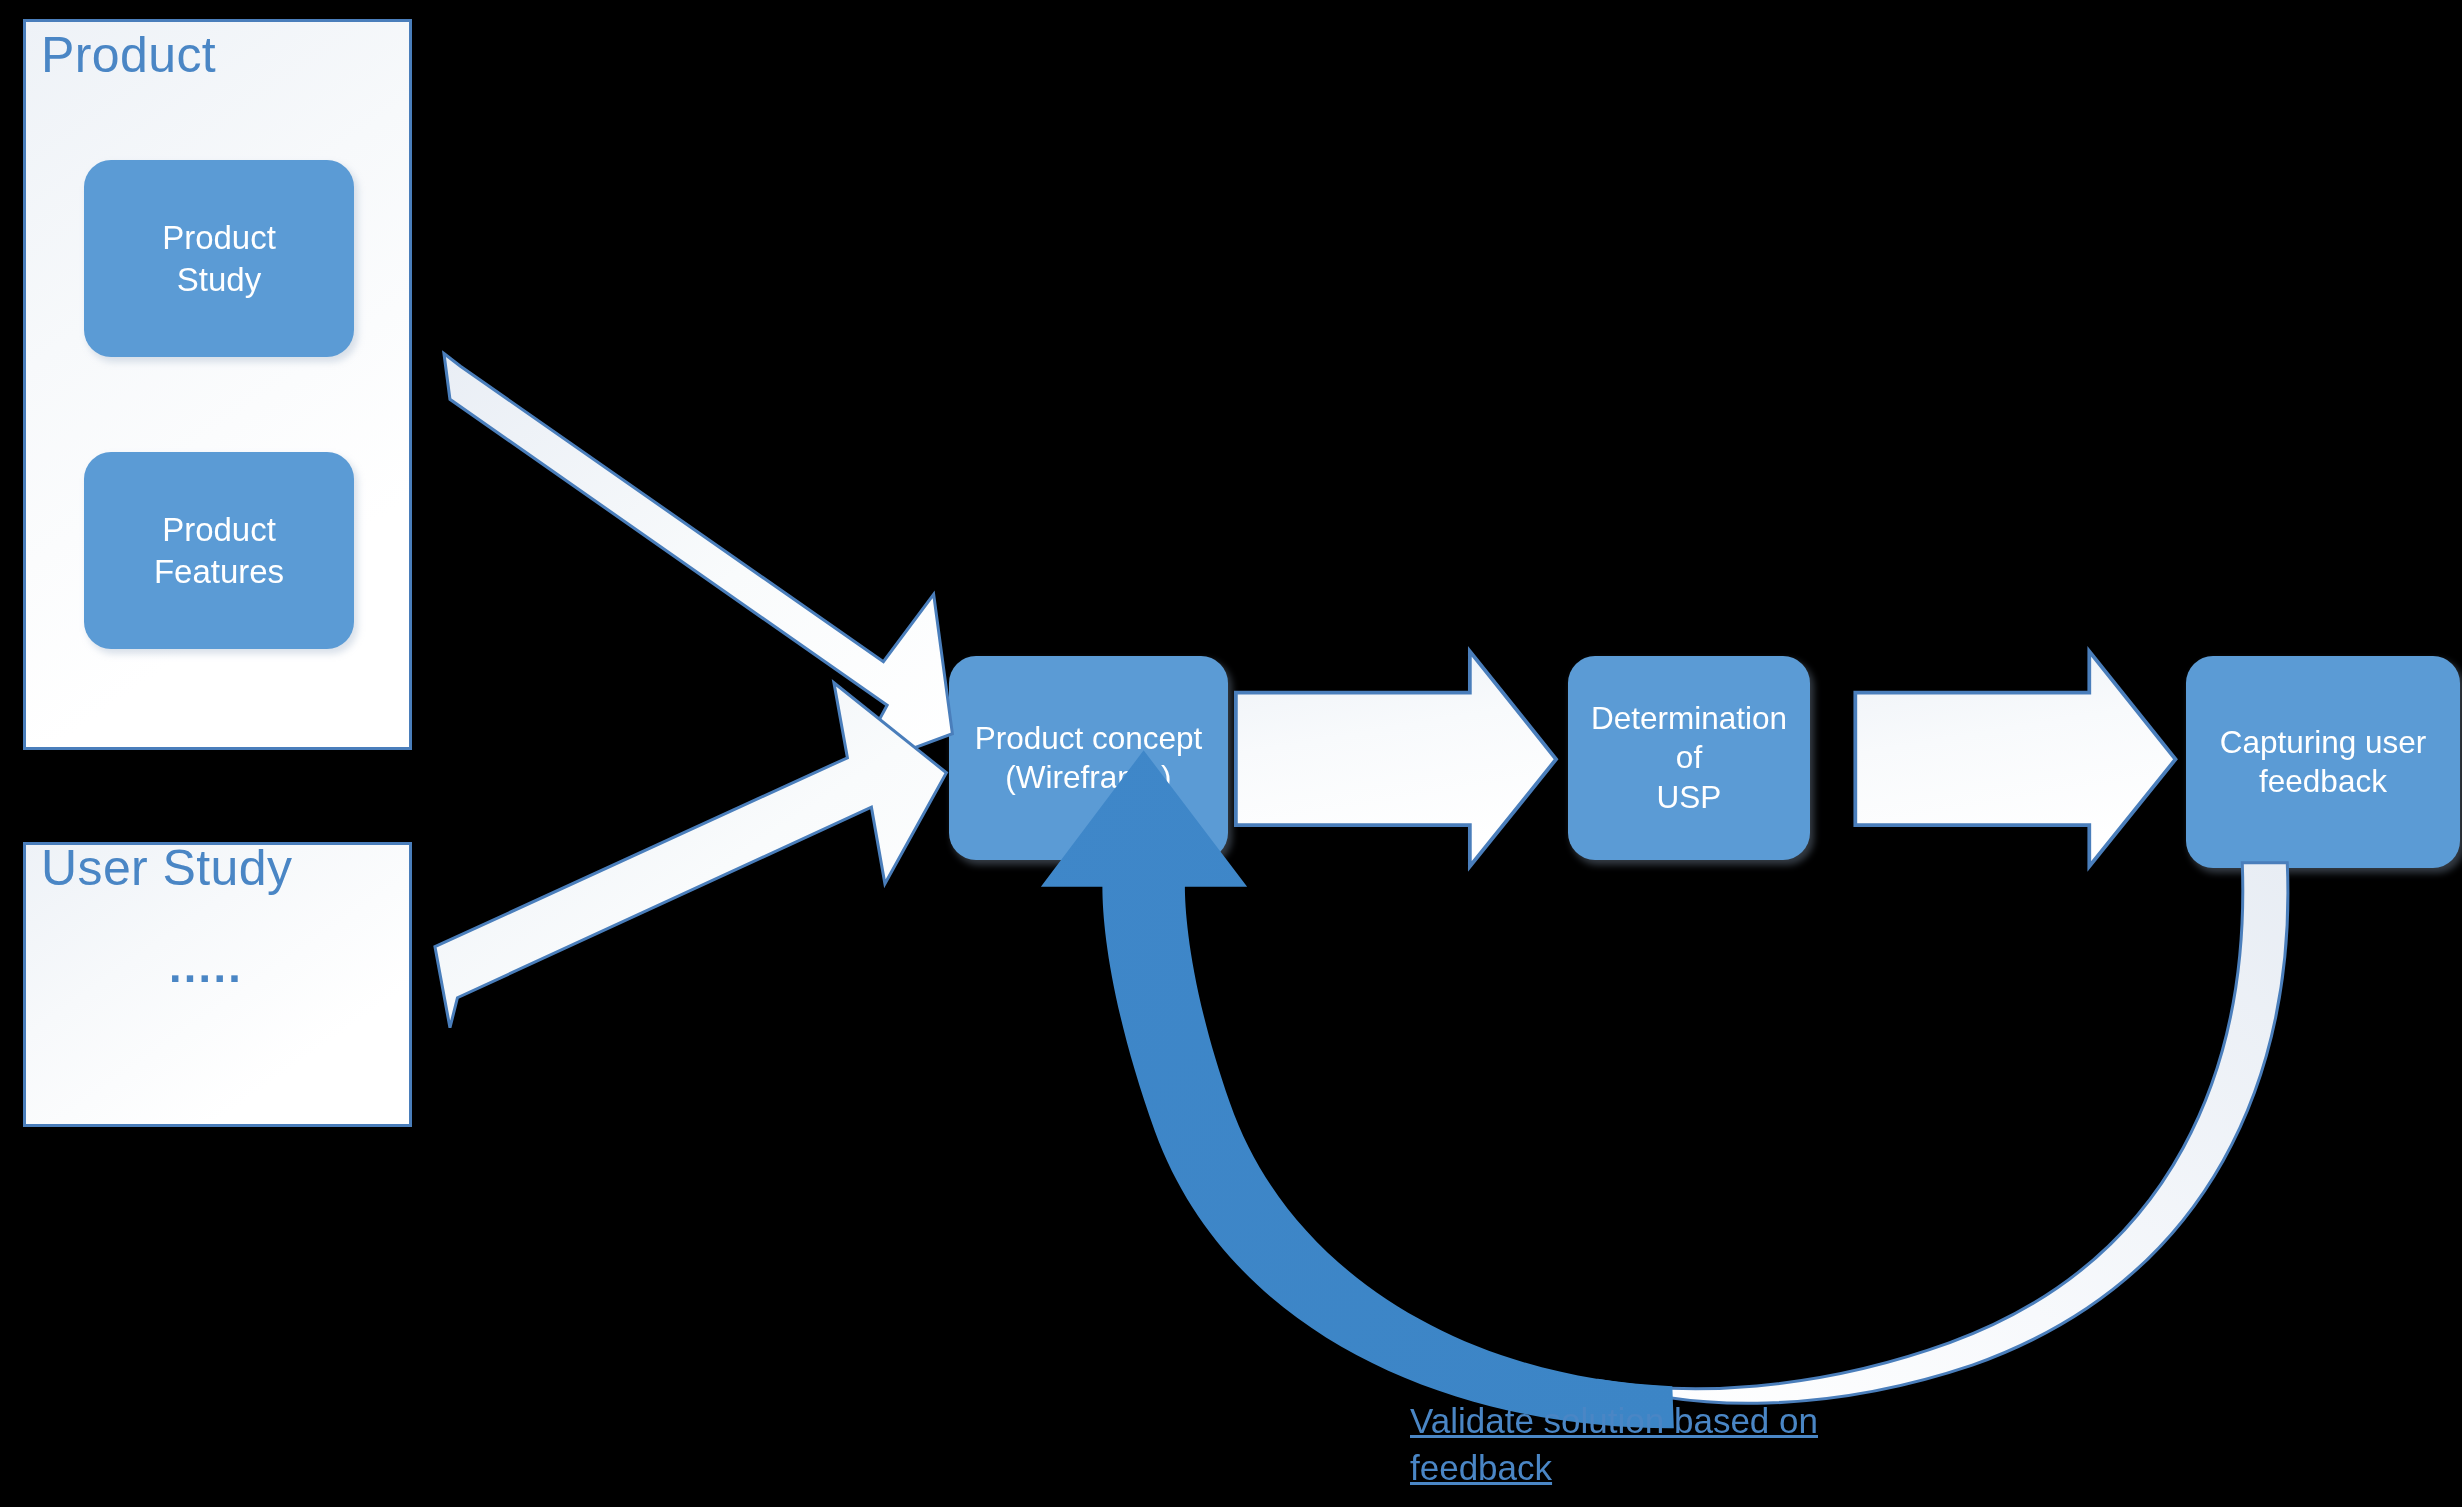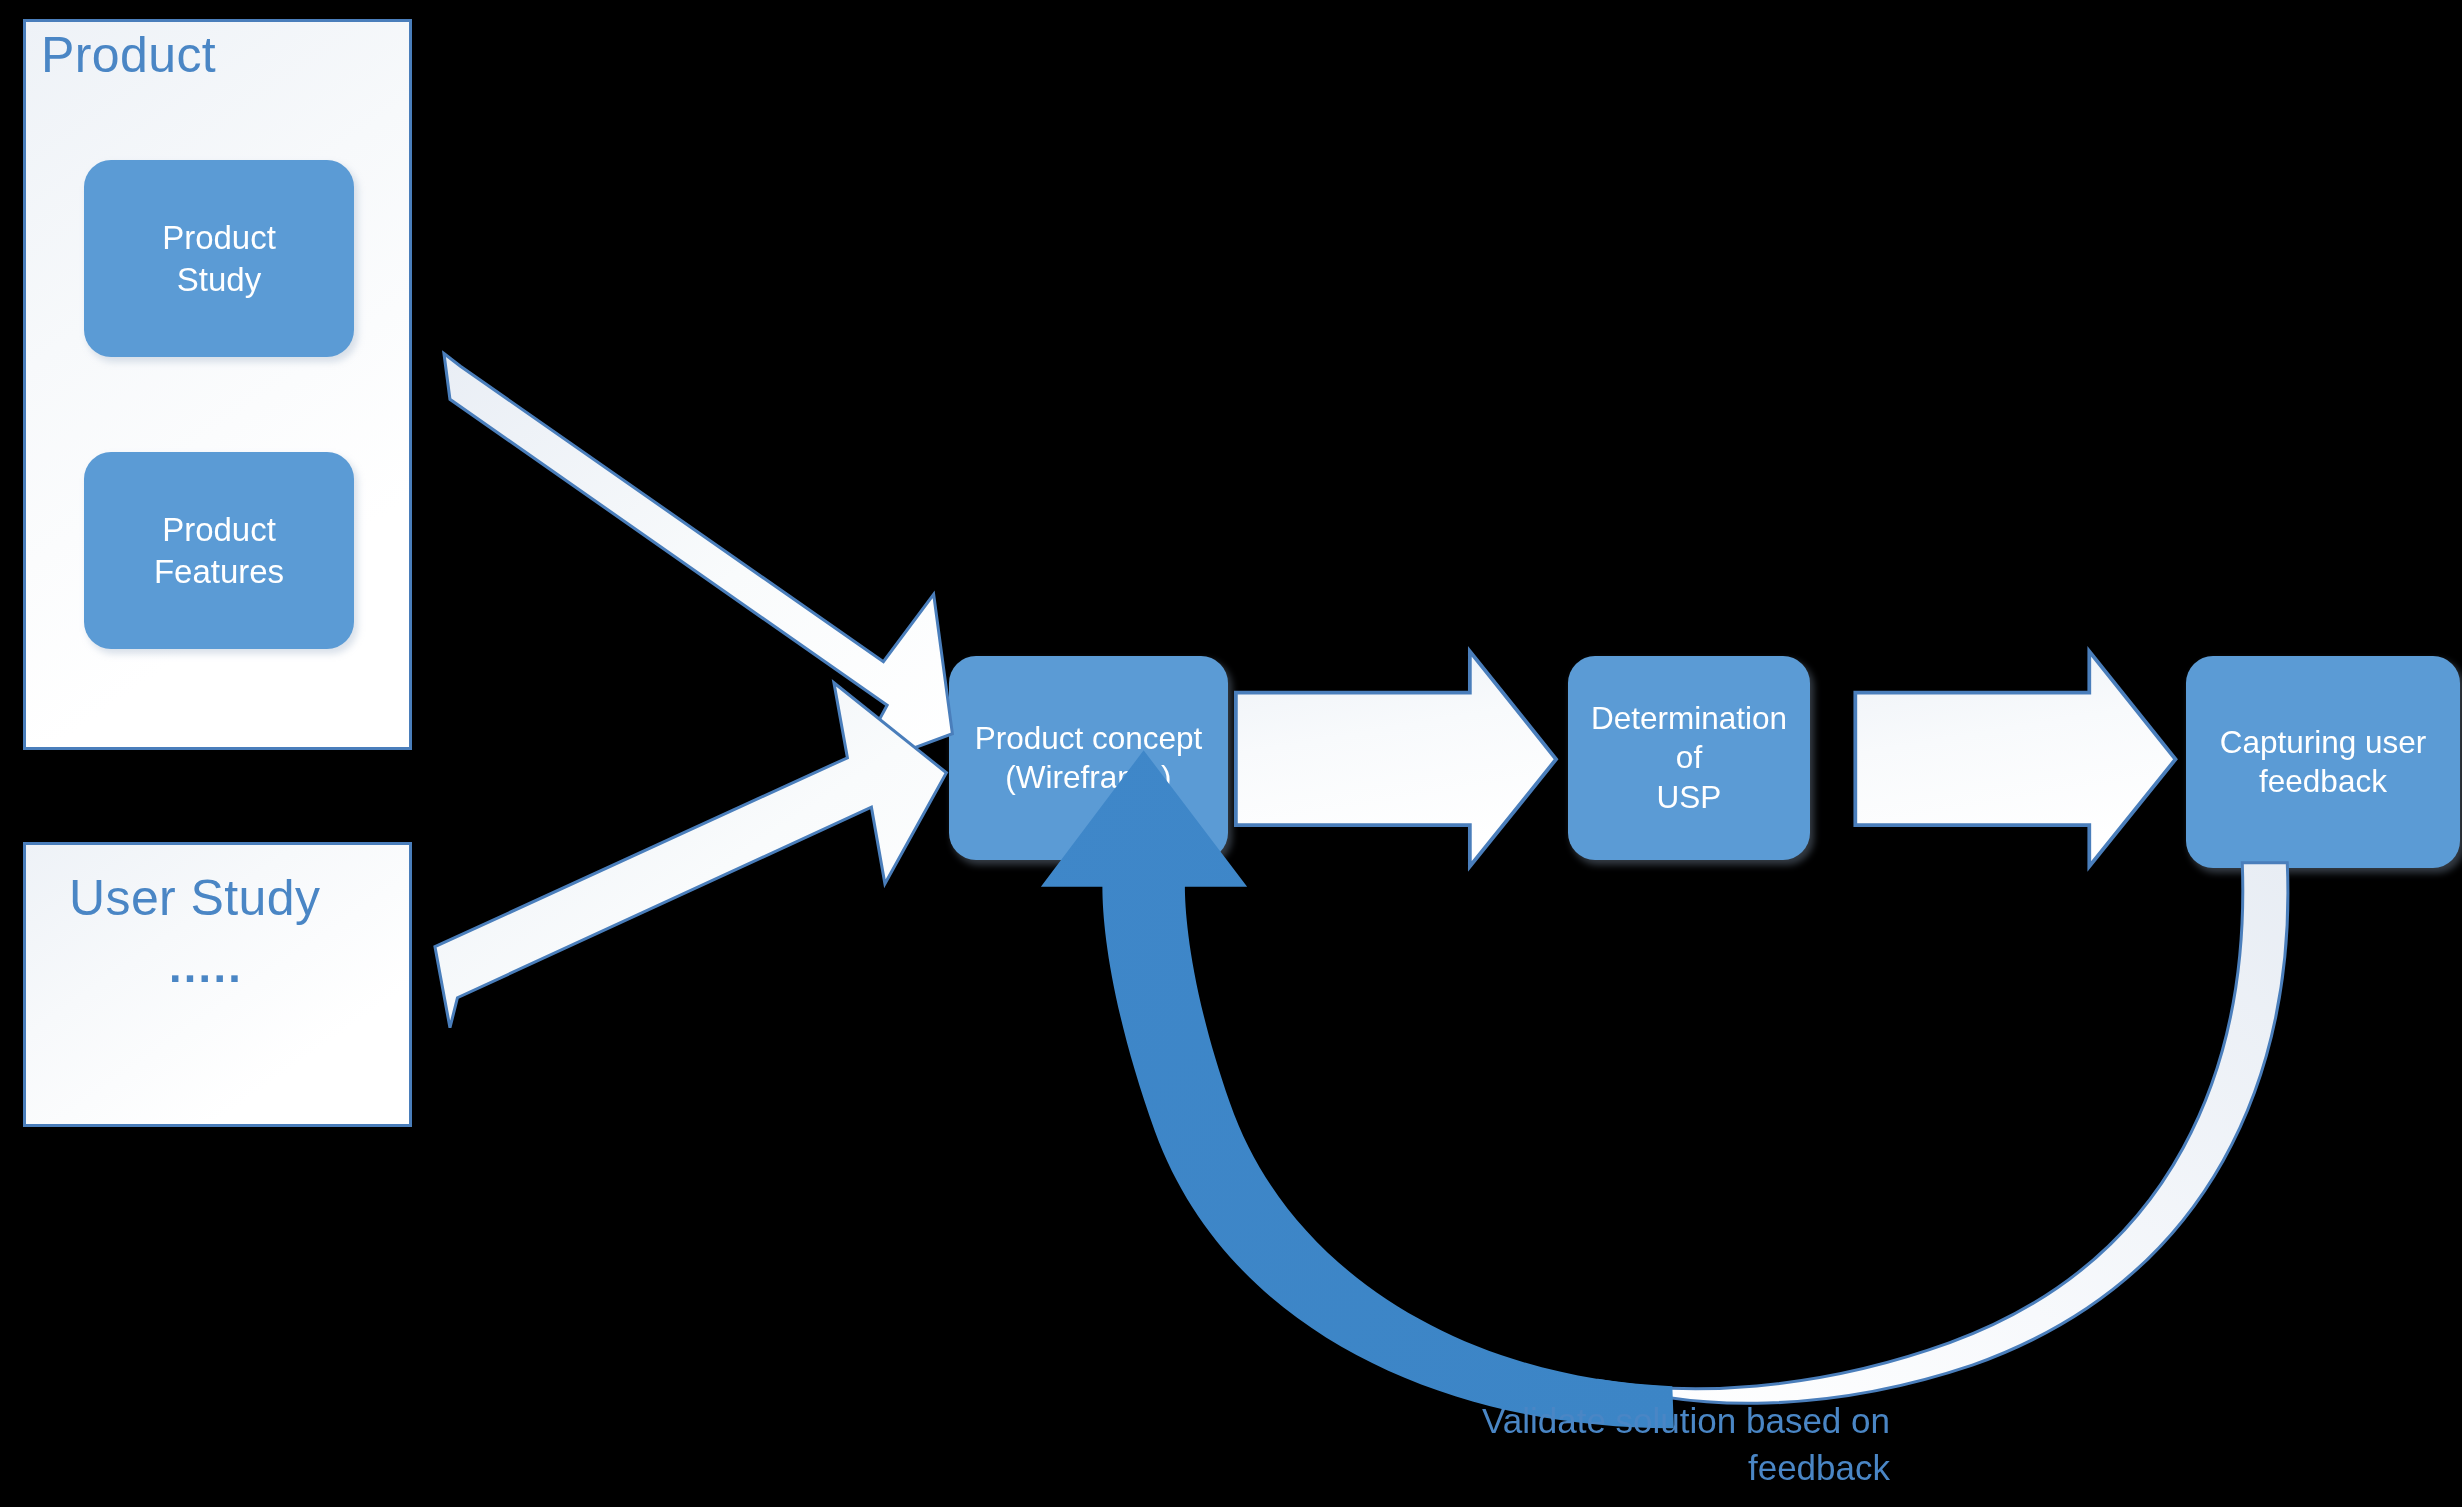--- a/index.html
+++ b/index.html
@@ -56,22 +56,23 @@
 
   
   #arrows{position:absolute;left:0;top:0;width:2462px;height:1508px;pointer-events:none;}
 
   
   .caption{
     position:absolute;
     color:#4A86C5;
     font-size:35px;
     line-height:1.35;
-    text-align:right;
+    text-align:left;
     white-space:pre-line;
+    text-decoration:underline;
   }
 </style>
 </head>
 <body>
 
 <div id="stage">
 
   <div class="group-box" style="left:22.5px;top:19px;width:389px;height:731px;">
   </div>
   <div class="group-title" style="left:41px;top:26px;">Product</div>
@@ -85,21 +86,21 @@
 
   <div class="node" style="left:84px;top:452px;width:270px;height:197px;">
     <div>
       <span>Product</span>
       <span>Features</span>
     </div>
   </div>
 
   <div class="group-box" style="left:22.5px;top:842px;width:389px;height:285px;">
   </div>
-  <div class="group-title" style="left:41px;top:869px;margin-left:28px;">User Study</div>
+  <div class="group-title" style="left:41px;top:839px;">User Study</div>
   <div class="group-dots" style="left:169px;top:941px;">.....</div>
 
   <div class="node small" style="left:949px;top:656px;width:279px;height:204px;">
     <div>
       <span>Product concept</span>
       <span>(Wireframe)</span>
     </div>
   </div>
 
   <div class="node small" style="left:1568px;top:656px;width:242px;height:204px;">

